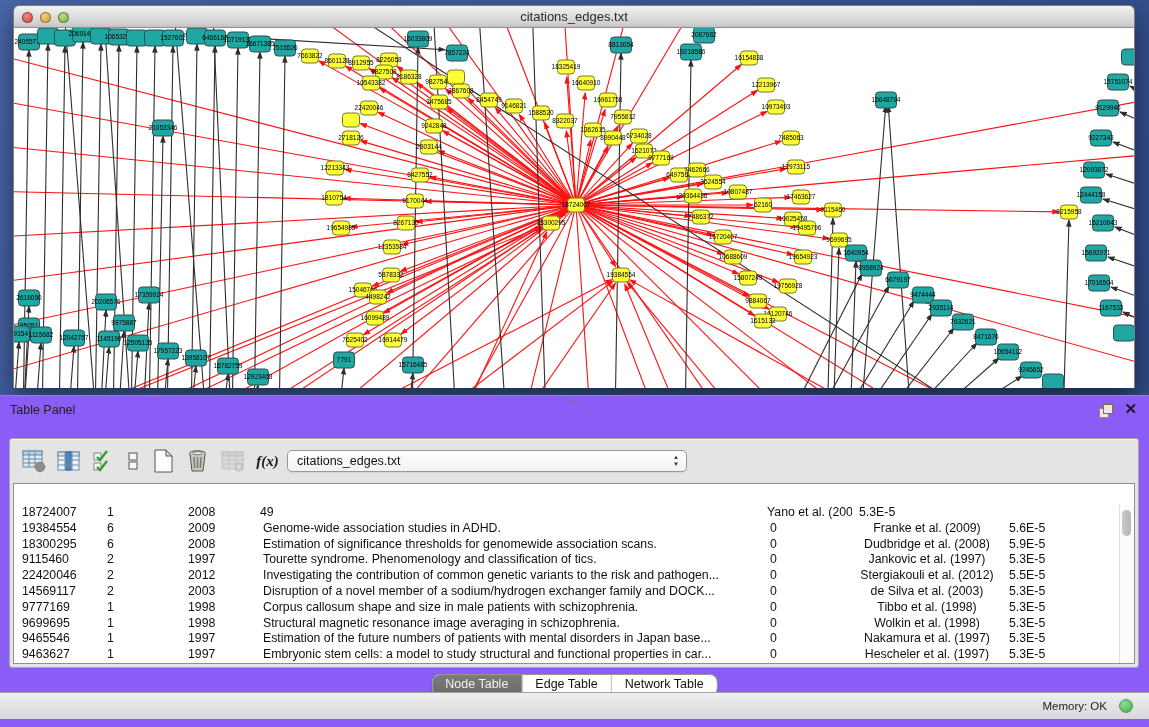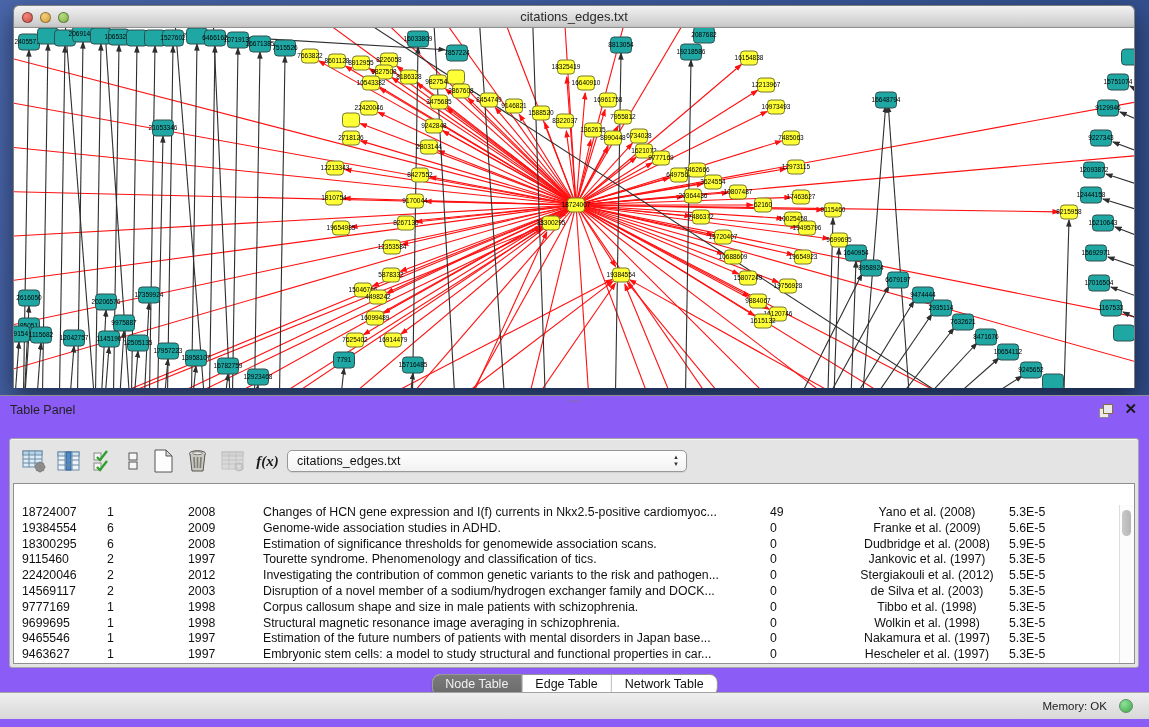--- a/index.html
+++ b/index.html
@@ -873,21 +873,20 @@
         <span class="steppers">▲<br>▼</span>
       </div>
     </div>
 
     <div class="table-wrap">
       <div class="tbody" id="tbody">
           <div class="trow">
             <div class="td c0">18724007</div>
             <div class="td c1">1</div>
             <div class="td c2">2008</div>
-            <div class="td c3">Changes of HCN gene expression and I(f) currents in Nkx2.5-positive cardiomyoc...</div>
             <div class="td c4">49</div>
             <div class="td c5">Yano et al. (2008)</div>
             <div class="td c6">5.3E-5</div>
             <div class="td"></div>
           </div>
           <div class="trow">
             <div class="td c0">19384554</div>
             <div class="td c1">6</div>
             <div class="td c2">2009</div>
             <div class="td c3">Genome-wide association studies in ADHD.</div>

